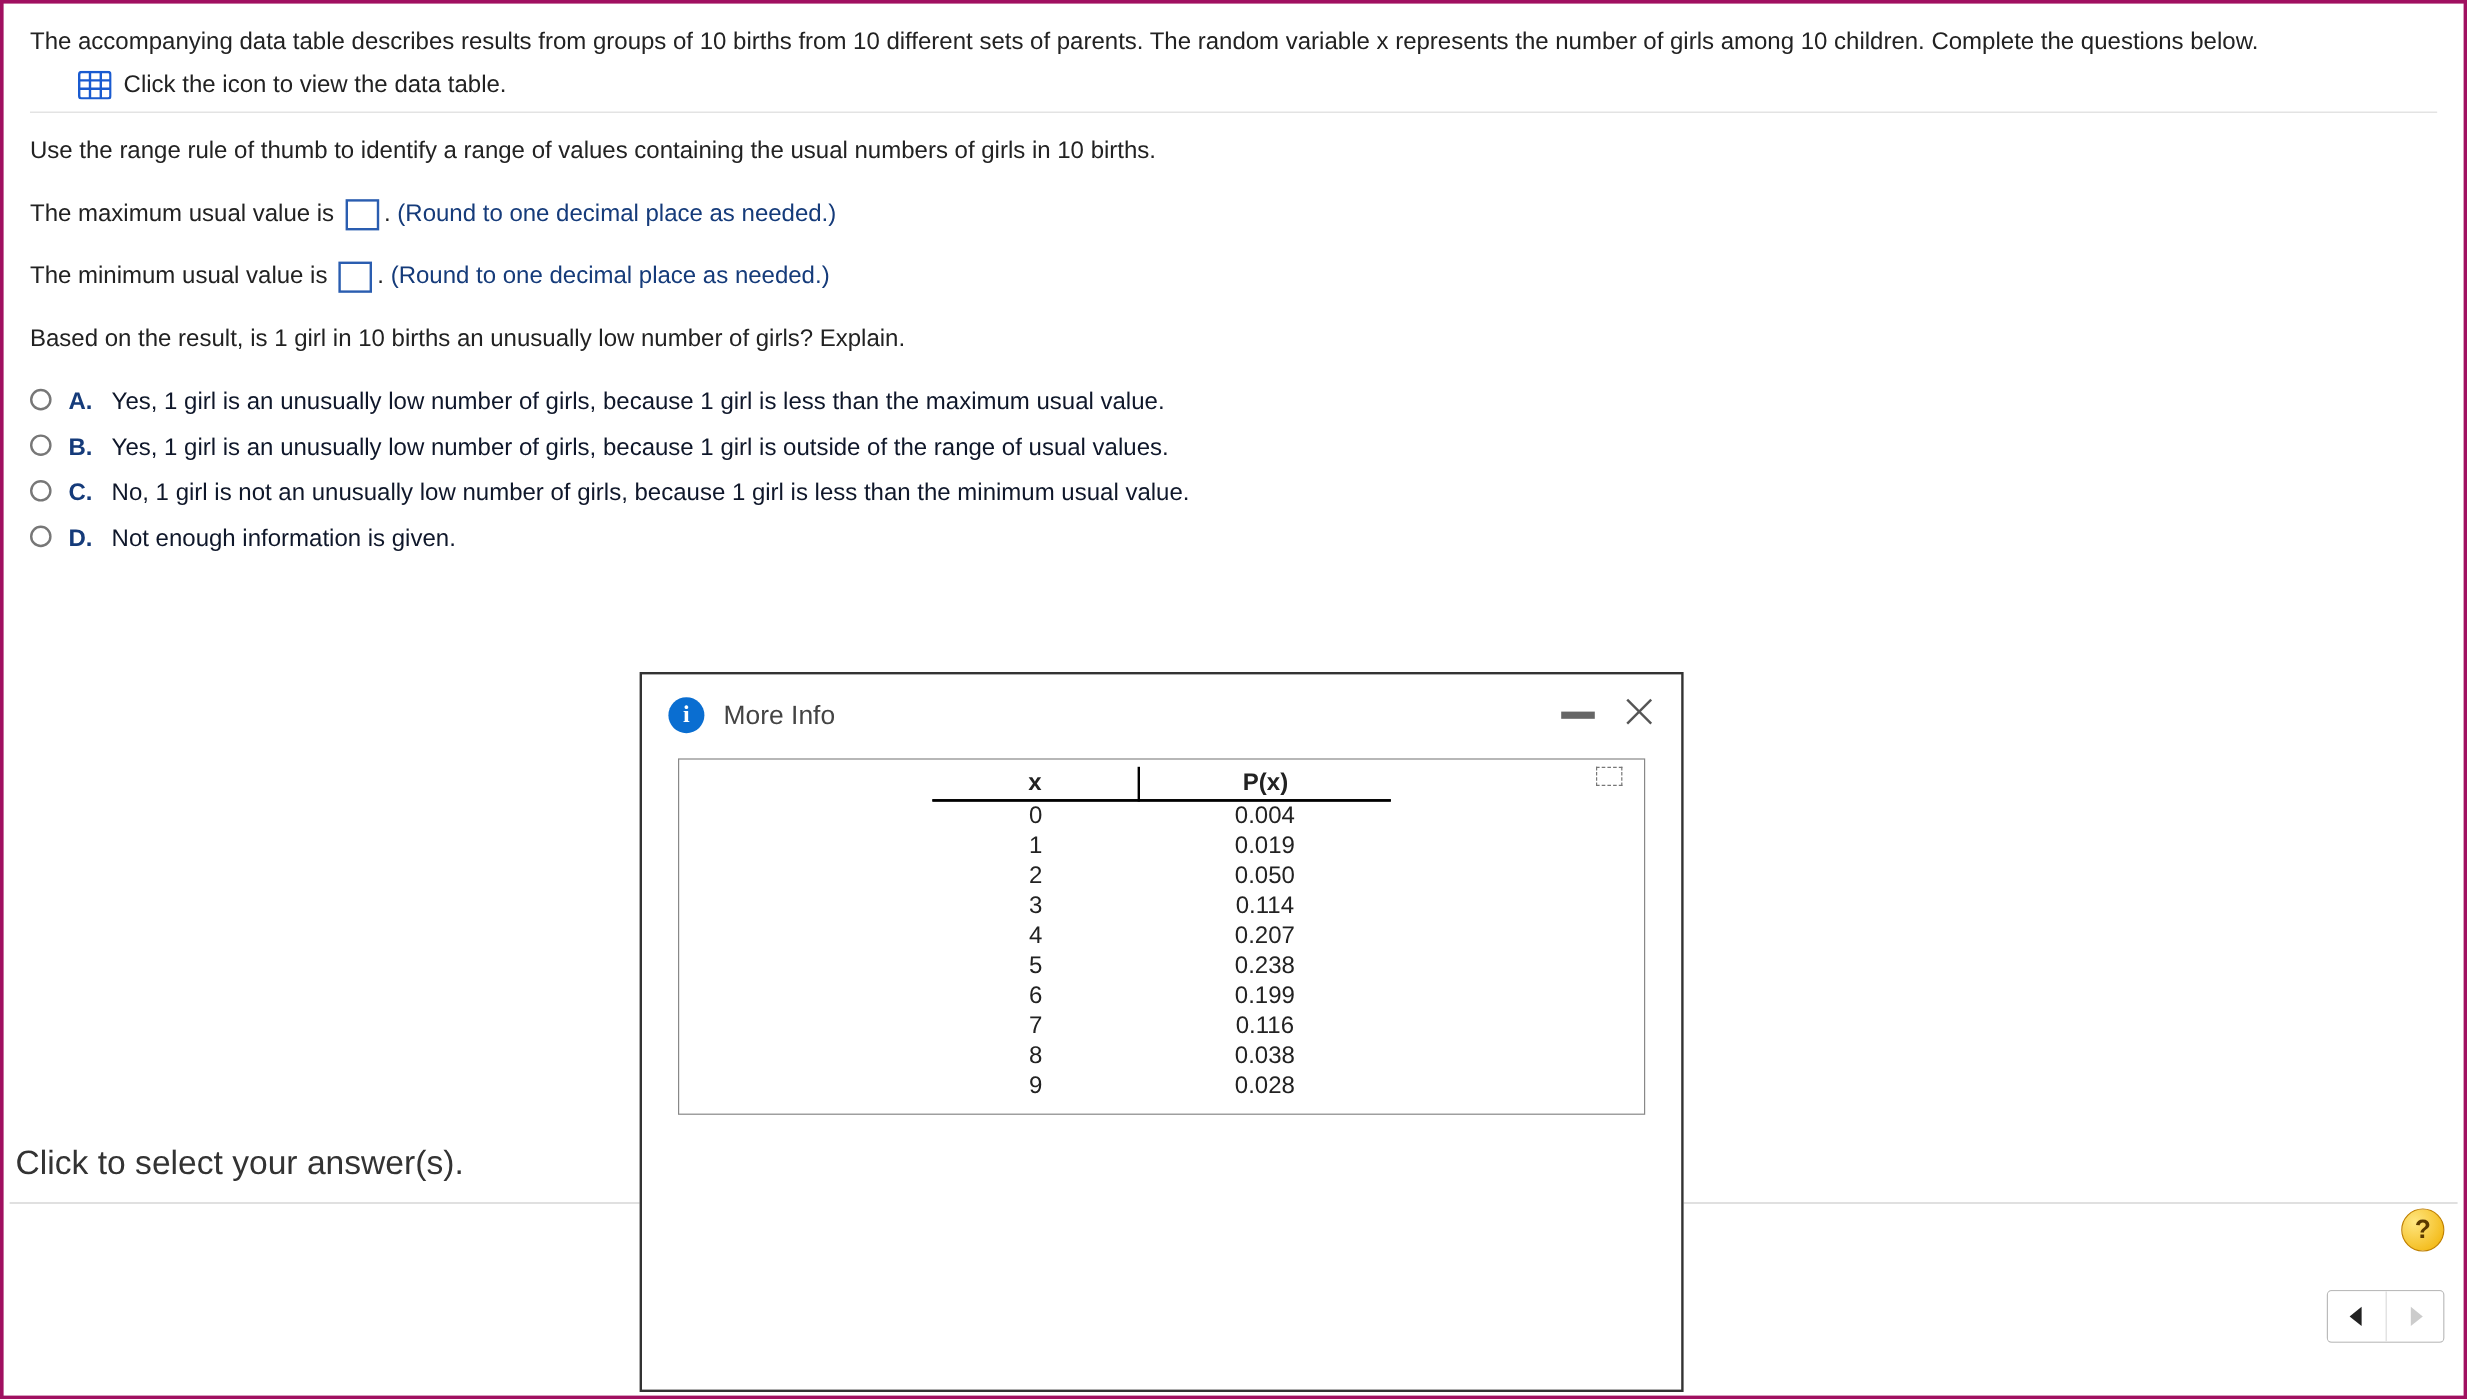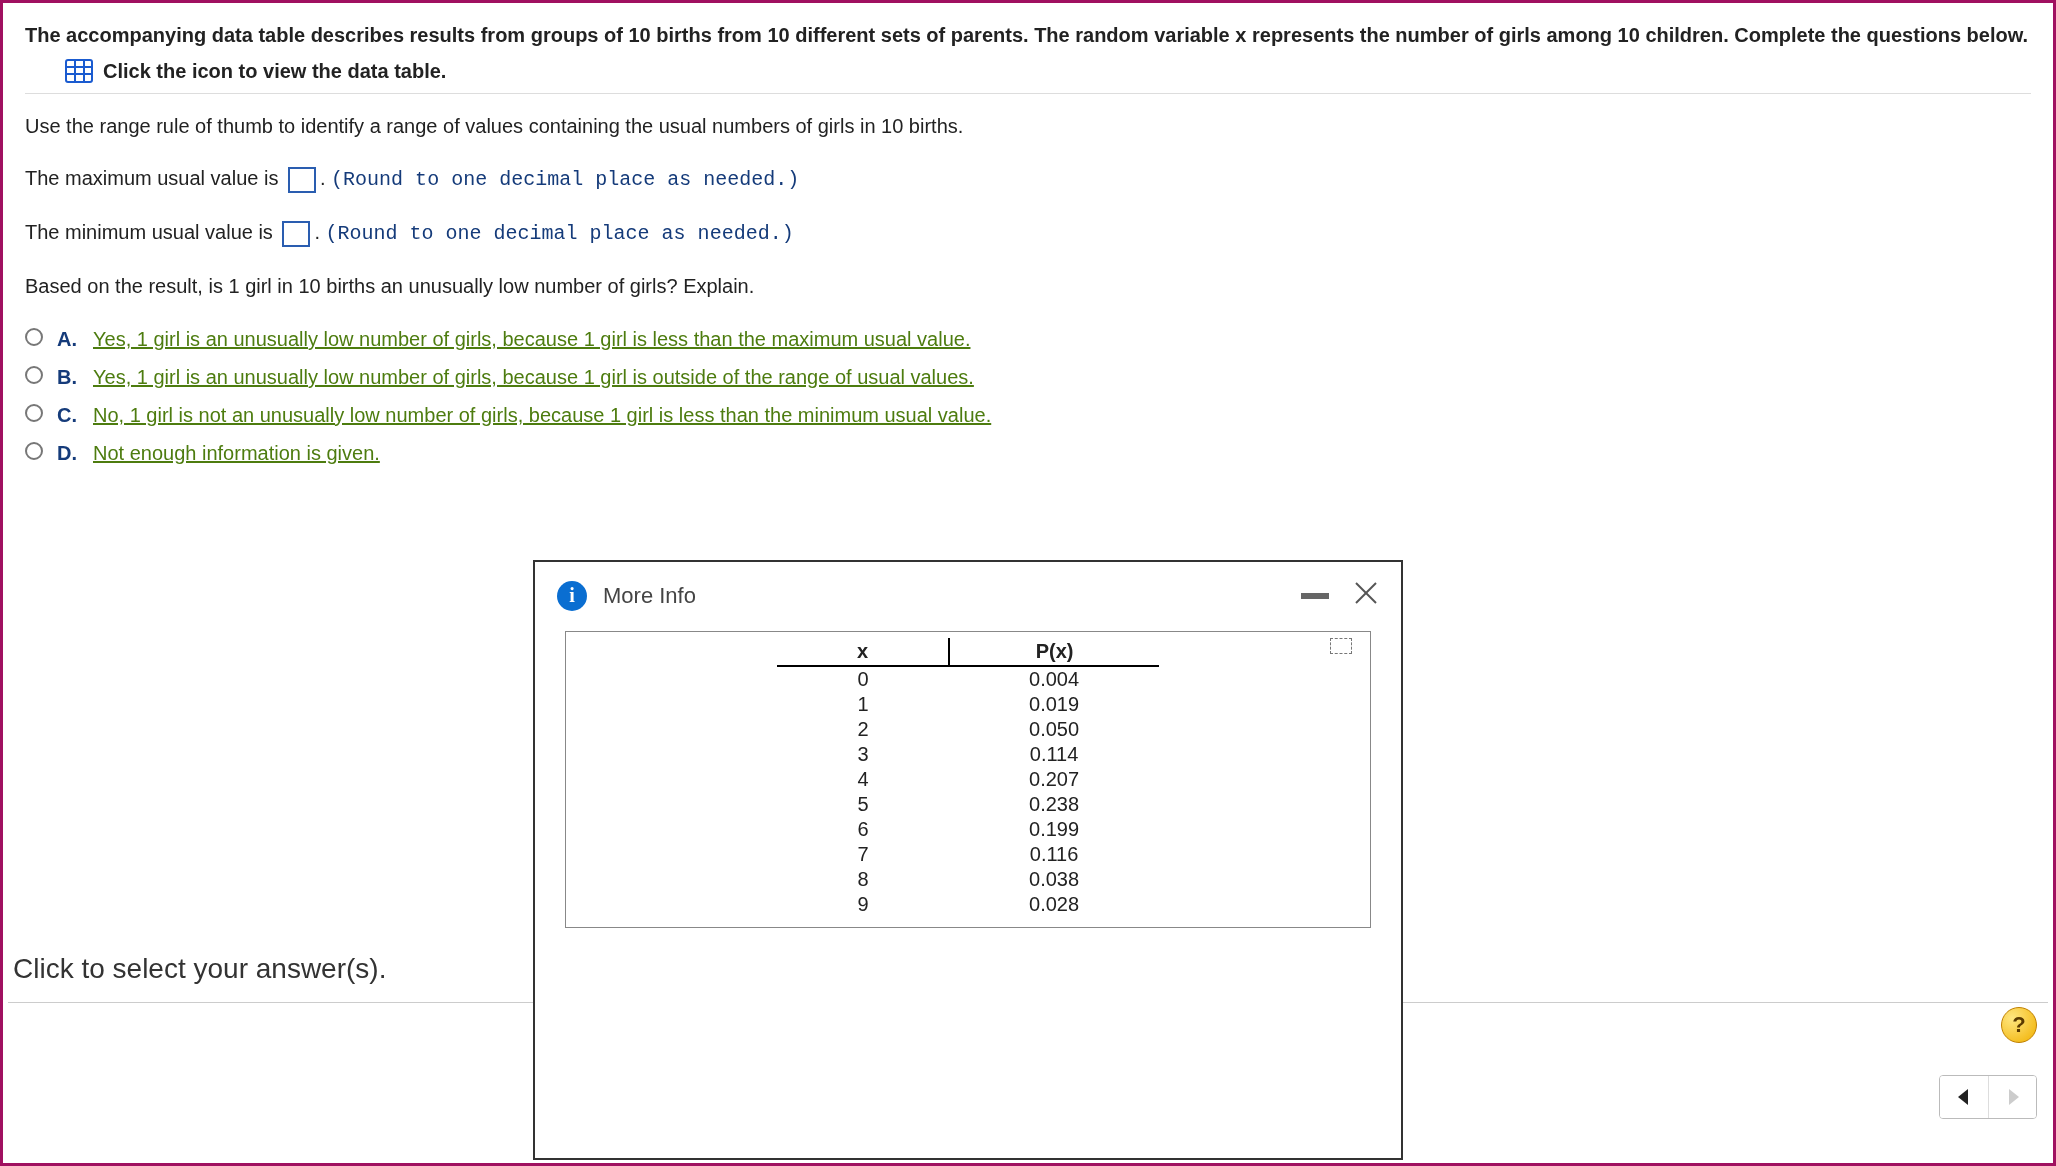--- a/index.html
+++ b/index.html
@@ -8,48 +8,48 @@
     font-size: 20px;
     color: #222;
     background: #fff;
     border: 3px solid #a01060;
     width: 2056px;
     height: 1166px;
     position: relative;
     overflow: hidden;
   }
   .content { padding: 18px 22px 0 22px; }
-  .intro-block { margin-bottom: 8px; font-weight: bold; }
+  .intro-block { margin-bottom: 8px; }
   .intro-text { line-height: 1.4; margin-bottom: 10px; }
   .icon-row { display: flex; align-items: center; gap: 10px; padding-left: 40px; }
   .table-icon {
     width: 28px; height: 24px;
     display: inline-flex; align-items:center; justify-content:center;
     color:#1a5bd0;
   }
   .hr { border:0; border-top:1px solid #ddd; margin: 10px 0 18px 0; }
   .question-block { padding: 0 0 0 0; }
   .line { margin-bottom: 24px; line-height:1.4; color:#222; }
   .inline-input {
     display:inline-block;
     width: 28px; height: 26px;
     border: 2px solid #2a5db0;
     background:#fff;
     vertical-align: middle;
     margin: 0 4px;
   }
-  .hint { color: #153b7a; font-family: Liberation Mono, monospace; }
+  .hint { color: #153b7a; }
   .mc { margin-top: 6px; }
   .mc-row { display:flex; align-items:flex-start; gap:14px; margin-bottom: 8px; line-height:1.5; }
   .radio {
     width:18px; height:18px; border:2px solid #777; border-radius:50%;
     margin-top:4px; flex:0 0 auto; background:#fff; cursor:pointer;
   }
   .mc-label { font-weight:bold; color:#153b7a; min-width:22px; }
-  .mc-text { color:#4d7c0f;text-decoration:underline; }
+  .mc-text { color:#0f172a; }
   .footer-hint {
     position:absolute; left:10px; bottom:178px;
     color:#333; font-size:28px;
   }
   .bottom-hr {
     position:absolute; left:5px; right:5px; bottom:160px;
     border:0; border-top:1px solid #ccc;
   }
   
   .modal {

